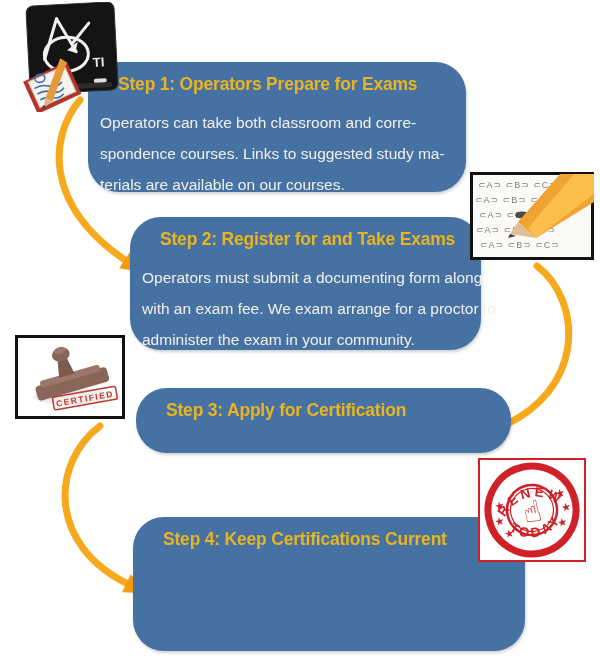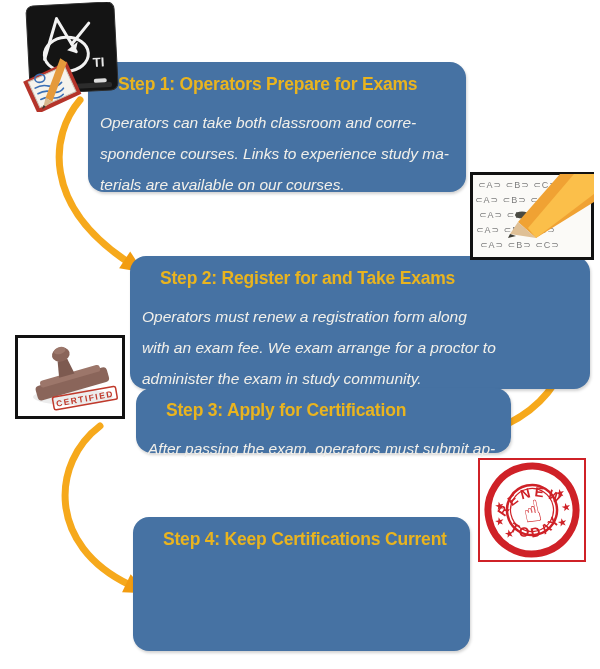--- a/index.html
+++ b/index.html
@@ -2,33 +2,33 @@
 <html><head>
 <meta charset="utf-8">
 <style>
   html,body{margin:0;padding:0;background:#ffffff;}
   .canvas{
     position:relative;width:600px;height:669px;background:#ffffff;overflow:hidden;
     font-family:"Liberation Sans","DejaVu Sans",sans-serif;
   }
   .layer{position:absolute;left:0;top:0;pointer-events:none;}
   .step-box{
-    position:absolute;background:#4672a3;border-radius:16px;z-index:2;
+    position:absolute;background:#4672a3;border-radius:31px;z-index:2;
     box-shadow:1px 2px 3px rgba(0,0,0,0.18);
   }
   .step1{left:88px;top:62px;width:378px;height:130px;}
-  .step2{left:130px;top:217px;width:460px;height:133px;margin-top:39px;}
+  .step2{left:130px;top:217px;width:351px;height:133px;}
   .step3{left:95px;top:388px;width:375px;height:65px;margin-left:41px;}
-  .step4{left:133px;top:517px;width:337px;height:134px;}
+  .step4{left:133px;top:517px;width:392px;height:134px;}
   .step-title{
     padding:12px 10px 0 30px;color:#e9b41f;font-weight:bold;font-size:17.5px;
     letter-spacing:-0.2px;
   }
   .step-body{padding:12px 12px 0 12px;color:#f2f0ea;font-size:15.5px;}
-  .step-body .line{line-height:31px;white-space:nowrap;font-style:italic;}
+  .step-body .line{line-height:31px;white-space:nowrap;}
   .deco{position:absolute;z-index:3;}
   .arrows{z-index:1;}
   svg text{font-family:"Liberation Sans","DejaVu Sans",sans-serif;}
 </style>
 </head>
 <body>
 
 <div class="canvas">
 
   <svg class="layer arrows" width="600" height="669" viewBox="0 0 600 669">
@@ -39,38 +39,37 @@
     </defs>
     <path d="M 80 100 C 50 135, 42 205, 128 262" fill="none" stroke="#f6a91c" stroke-width="7" stroke-linecap="round" marker-end="url(#ah)"></path>
     <path d="M 537 266 C 582 300, 588 392, 496 429" fill="none" stroke="#f6a91c" stroke-width="7" stroke-linecap="round" marker-end="url(#ah)"></path>
     <path d="M 100 426 C 52 462, 46 545, 130 585" fill="none" stroke="#f6a91c" stroke-width="7" stroke-linecap="round" marker-end="url(#ah)"></path>
   </svg>
 
   <div class="step-box step1">
     <div class="step-title">Step 1: Operators Prepare for Exams</div>
     <div class="step-body">
       <div class="line">Operators can take both classroom and corre-</div>
-      <div class="line">spondence courses.  Links to experience study ma-</div>
+      <div class="line">spondence courses.  Links to suggested study ma-</div>
       <div class="line">terials are available on our courses.</div>
     </div>
   </div>
 
   <div class="step-box step2">
     <div class="step-title">Step 2: Register for and Take Exams</div>
     <div class="step-body">
-      <div class="line">Operators must renew a registration form along</div>
+      <div class="line">Operators must submit a documenting form along</div>
       <div class="line">with an exam fee. We exam arrange for a proctor to</div>
-      <div class="line">administer the exam in study community.</div>
+      <div class="line">administer the exam in your community.</div>
     </div>
   </div>
 
   <div class="step-box step3">
     <div class="step-title">Step 3: Apply for Certification</div>
     <div class="step-body">
-      <div class="line">After passing the exam, operators must submit ap-</div>
     </div>
   </div>
 
   <div class="step-box step4">
     <div class="step-title">Step 4: Keep Certifications Current</div>
   </div>
 
   <svg class="deco" style="left:20px;top:2px;" width="104" height="110" viewBox="0 0 104 110">
     <g transform="rotate(-3 52 45)">
       <rect x="8" y="2" width="88" height="88" rx="7" fill="#141414" stroke="#2e2e2e" stroke-width="1"></rect>

